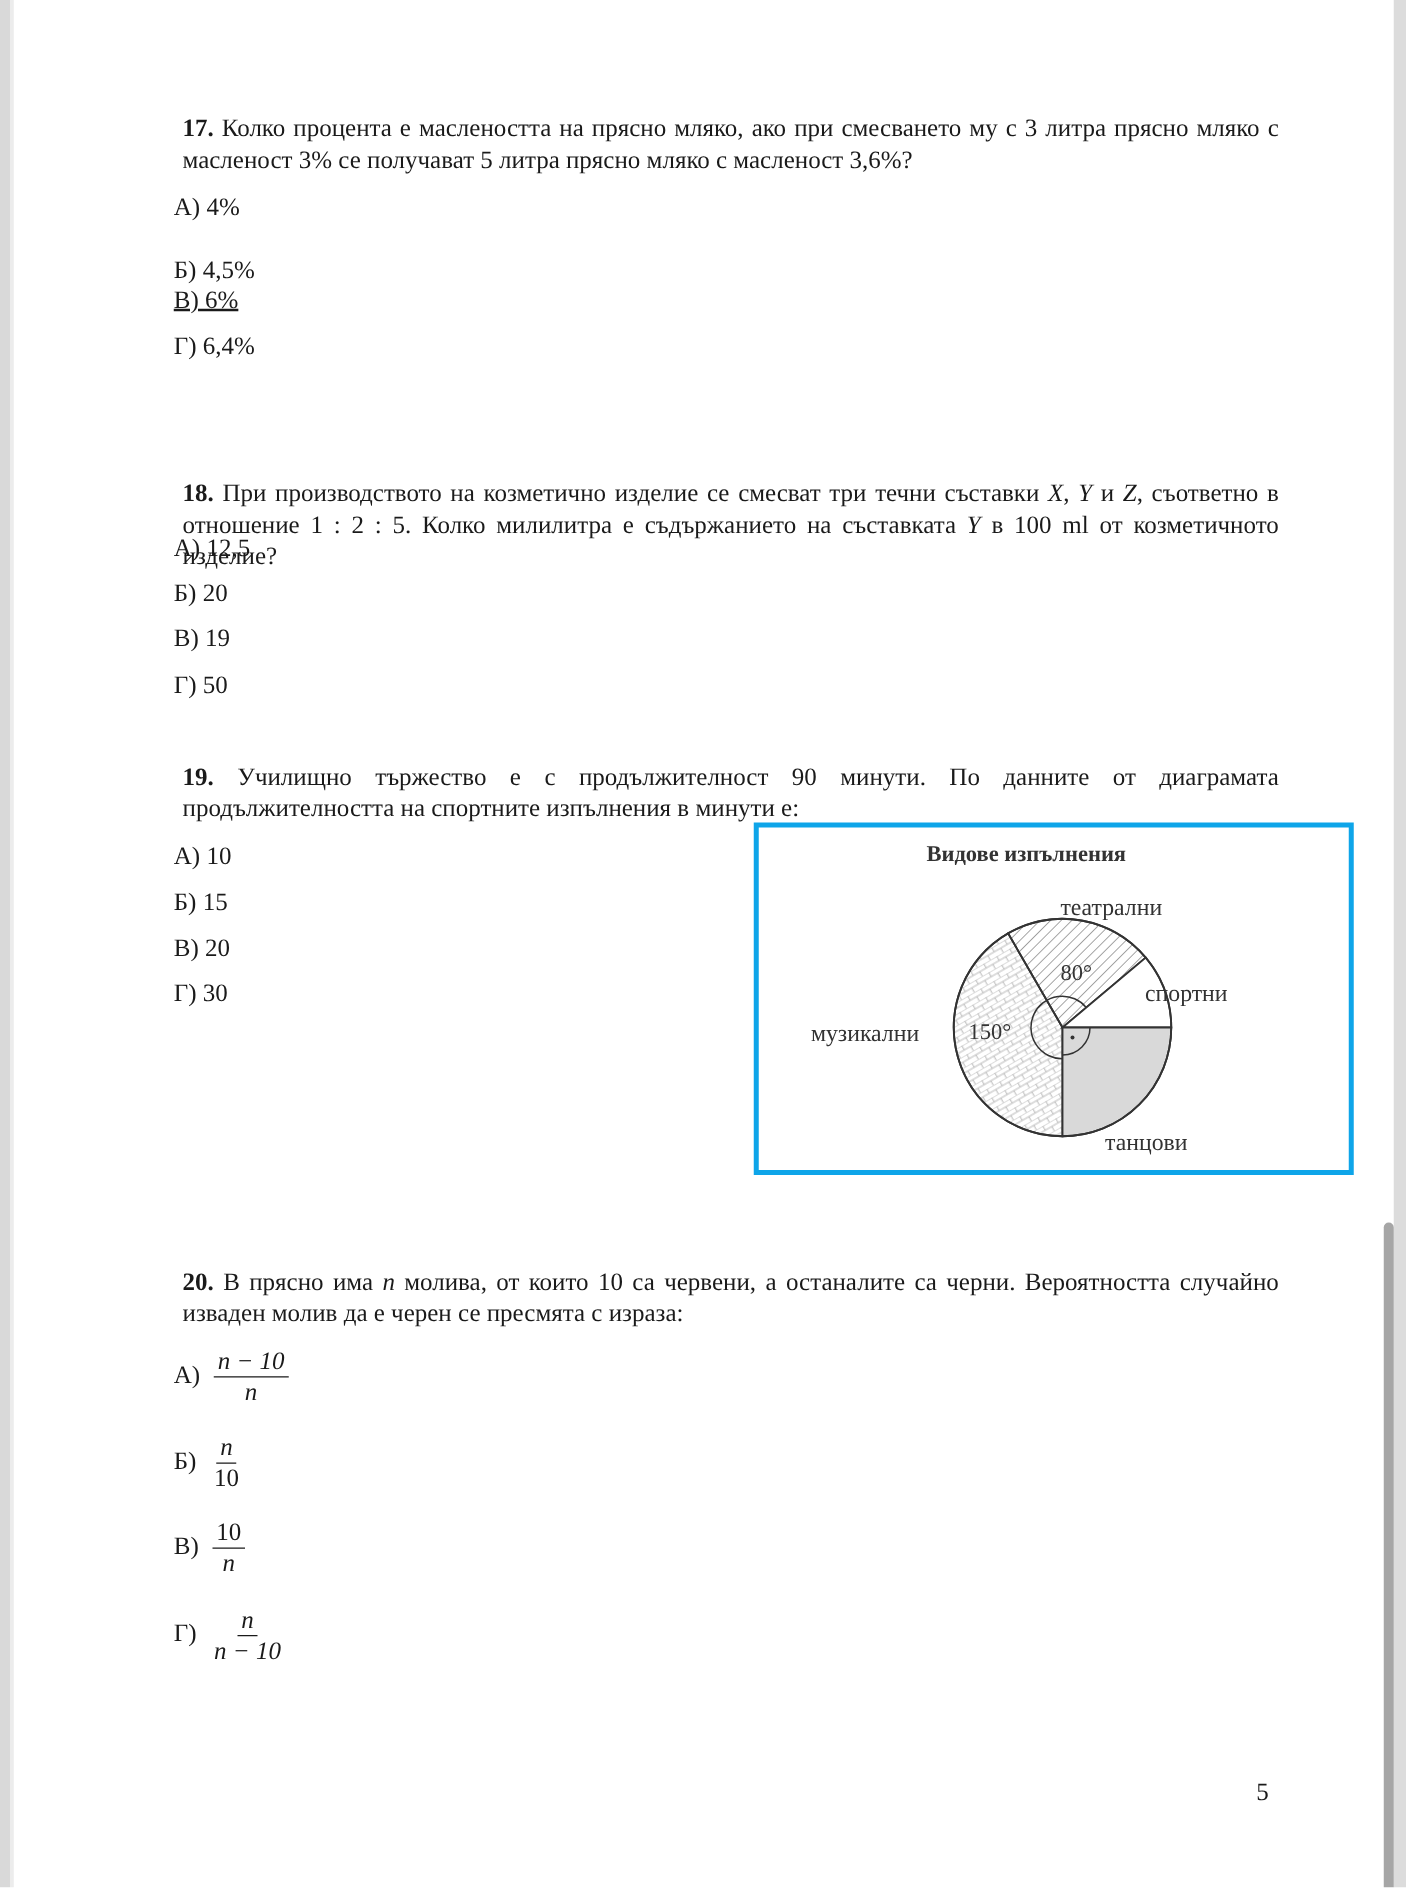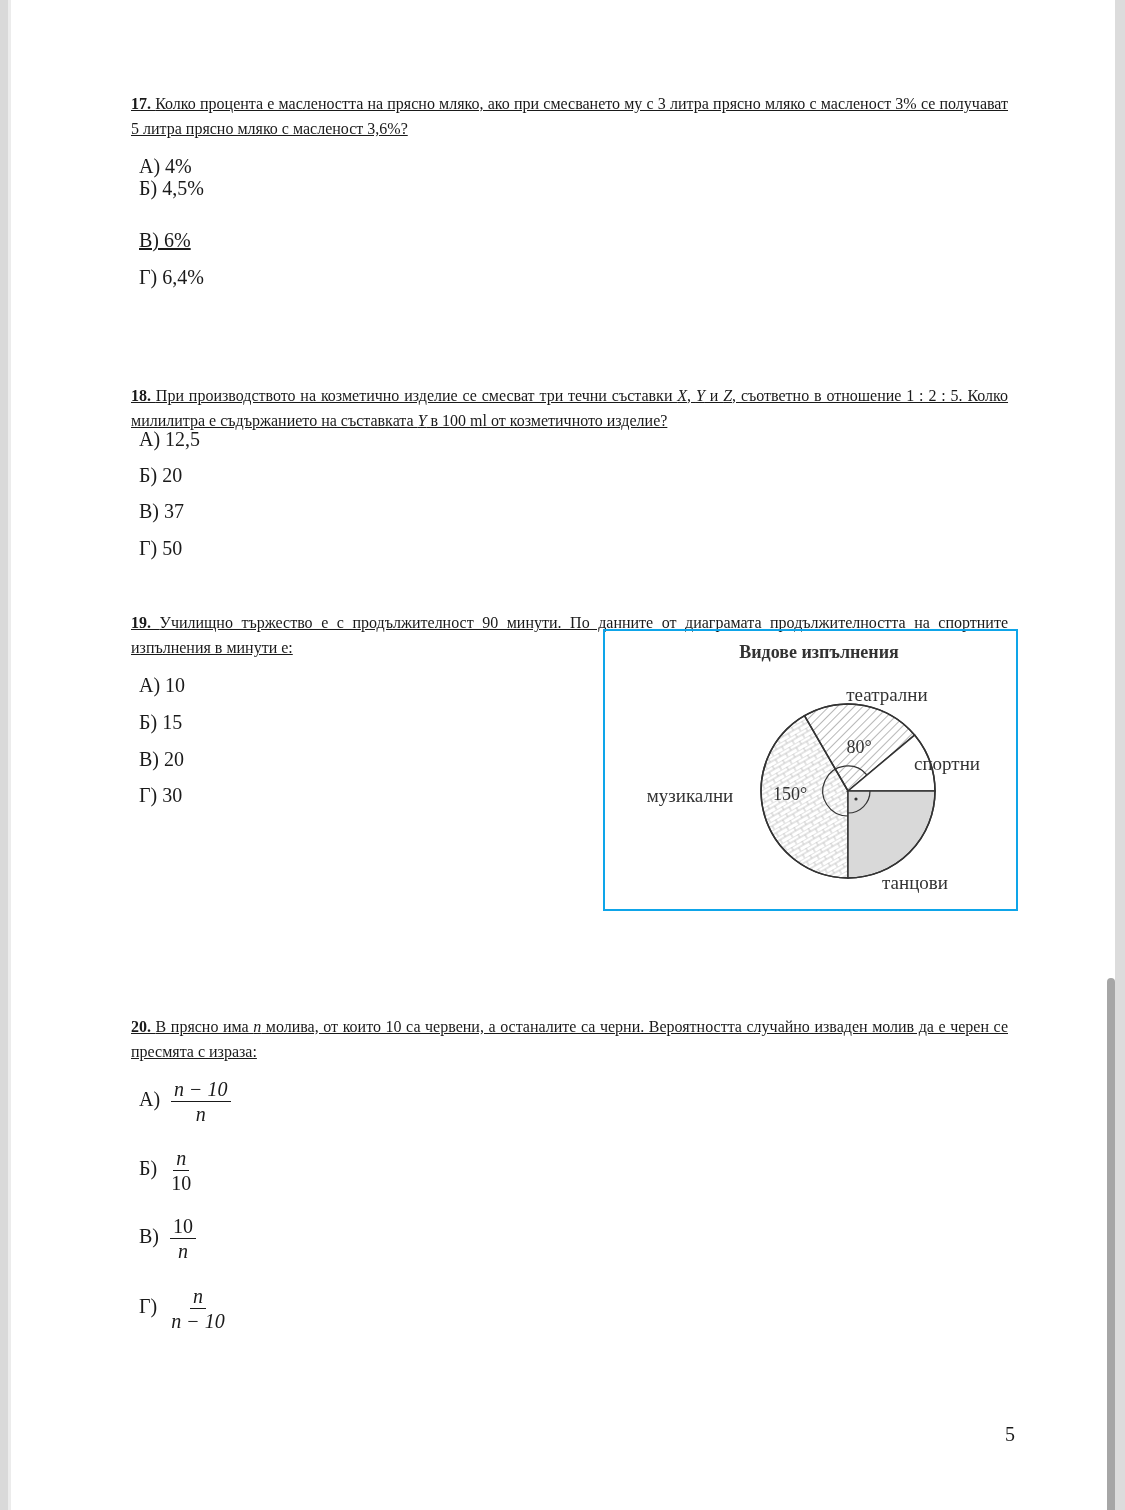--- a/index.html
+++ b/index.html
@@ -6,55 +6,55 @@
   body {
     width:1125px; height:1510px; position:relative; overflow:hidden;
     background:#ffffff;
     font-family:"Liberation Serif", "DejaVu Serif", serif;
     color:#1a1a1a;
   }
   .left-edge { position:absolute; left:0; top:0; width:8px; height:1510px; background:#d9d9d9; }
   .left-edge2 { position:absolute; left:8px; top:0; width:3px; height:1510px; background:#ececec; }
   .right-gutter { position:absolute; left:1115px; top:0; width:10px; height:1510px; background:#dcdcdc; }
   .scroll-thumb { position:absolute; left:1107px; top:978px; width:8px; height:532px; background:#a6a6a6; border-radius:4px 4px 0 0; }
-  .q { position:absolute; left:131px; width:877px; font-size:16px; line-height:25px; text-align:justify;text-decoration:underline; }
+  .q { position:absolute; left:146px; width:877px; font-size:20px; line-height:25px; text-align:justify; }
   .q b { font-weight:bold; }
   .opt { position:absolute; left:139px; font-size:20px; line-height:24px; }
   .frac { display:inline-flex; flex-direction:column; align-items:center; vertical-align:middle; font-size:20px; line-height:24px; margin-left:6px; }
   .frac .num { padding:0 3px; border-bottom:1px solid #1a1a1a; font-style:italic; }
   .frac .den { padding:0 3px; font-style:italic; }
   .frac .up { font-style:normal; }
-  .chart-box { position:absolute; left:603px; top:629px; width:415px; height:282px; border:2px solid #0ea5e9; box-sizing:border-box; }
+  .chart-box { position:absolute; left:603px; top:658px; width:480px; height:282px; border:4px solid #0ea5e9; box-sizing:border-box; }
   .page-num { position:absolute; left:1005px; top:1423px; font-size:20px; }
   i.var { font-style:italic; }
 </style>
 </head>
 <body>
 
 <div class="left-edge"></div>
 <div class="left-edge2"></div>
 <div class="right-gutter"></div>
 <div class="scroll-thumb"></div>
 
 <div class="q" style="top:91px;">
   <b>17.</b>
   <span>Колко процента е маслеността на прясно мляко, ако при смесването му с 3 литра прясно мляко с масленост 3% се получават 5 литра прясно мляко с масленост 3,6%?</span>
 </div>
 <div class="opt" style="top:154px;">А) 4%</div>
-<div class="opt" style="top:176px;text-align:center;">Б) 4,5%</div>
+<div class="opt" style="top:204px;text-align:center;">Б) 4,5%</div>
 <div class="opt" style="top:228px;text-decoration:underline;">В) 6%</div>
 <div class="opt" style="top:265px;">Г) 6,4%</div>
 
 <div class="q" style="top:339px;margin-top:44px;">
   <b>18.</b>
   <span>При производството на козметично изделие се смесват три течни съставки </span><i class="var">X</i><span>, </span><i class="var">Y</i><span> и </span><i class="var">Z</i><span>, съответно в отношение 1 : 2 : 5. Колко милилитра е съдържанието на съставката </span><i class="var">Y</i><span> в 100 ml от козметичното изделие?</span>
 </div>
 <div class="opt" style="top:427px;">А) 12,5</div>
 <div class="opt" style="top:463px;">Б) 20</div>
-<div class="opt" style="top:499px;">В) 37</div>
+<div class="opt" style="top:499px;">В) 19</div>
 <div class="opt" style="top:536px;">Г) 50</div>
 
 <div class="q" style="top:610px;">
   <b>19.</b>
   <span>Училищно тържество е с продължителност 90 минути. По данните от диаграмата продължителността на спортните изпълнения в минути е:</span>
 </div>
 <div class="opt" style="top:673px;">А) 10</div>
 <div class="opt" style="top:710px;">Б) 15</div>
 <div class="opt" style="top:747px;">В) 20</div>
 <div class="opt" style="top:783px;">Г) 30</div>

